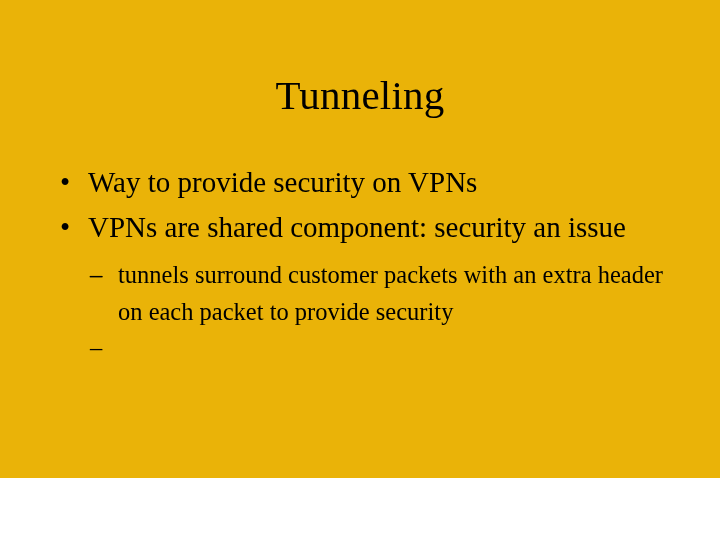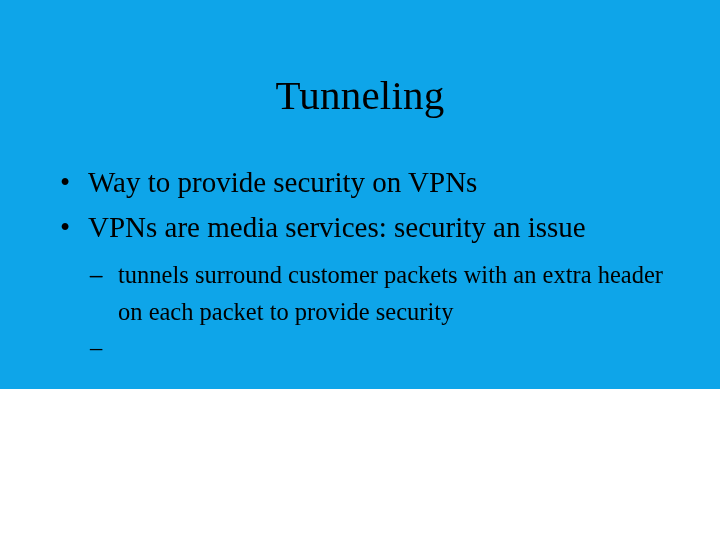--- a/index.html
+++ b/index.html
@@ -14,22 +14,22 @@
     color: #000000;
     overflow: hidden;
     position: relative;
   }
 
   .slide {
     position: absolute;
     left: 0;
     top: 0;
     width: 720px;
-    height: 389px;
-    background: #0ea5e9;
+    height: 478px;
+    background: #eab308;
   }
 
   
   .slide-title {
     position: absolute;
     left: 0;
     top: 72px;
     width: 720px;
     text-align: center;
     font-size: 41px;
@@ -100,21 +100,21 @@
 
   <div class="slide-body">
 
     <div class="bullet-l1">
       <span class="marker">•</span>
       <span class="txt">Way to provide security on VPNs</span>
     </div>
 
     <div class="bullet-l1">
       <span class="marker">•</span>
-      <span class="txt">VPNs are media services: security an issue</span>
+      <span class="txt">VPNs are shared component: security an issue</span>
     </div>
 
     <div class="sublist">
 
       <div class="bullet-l2">
         <span class="marker">–</span>
       </div>
 
       <div class="bullet-l2">
         <span class="marker">–</span>

